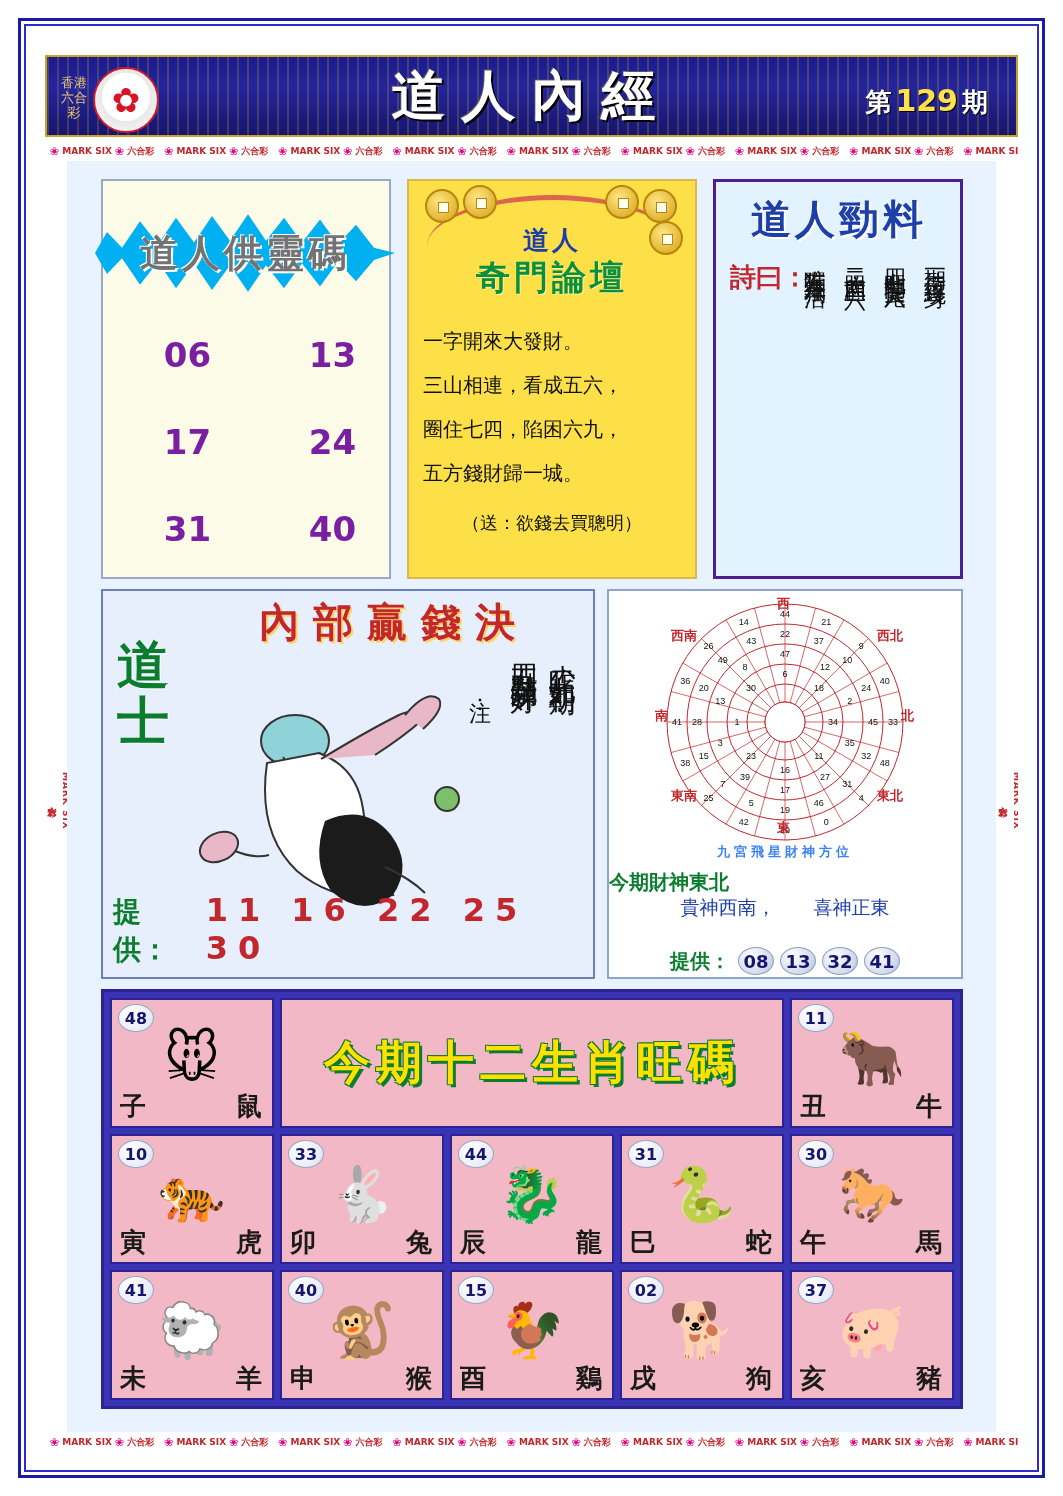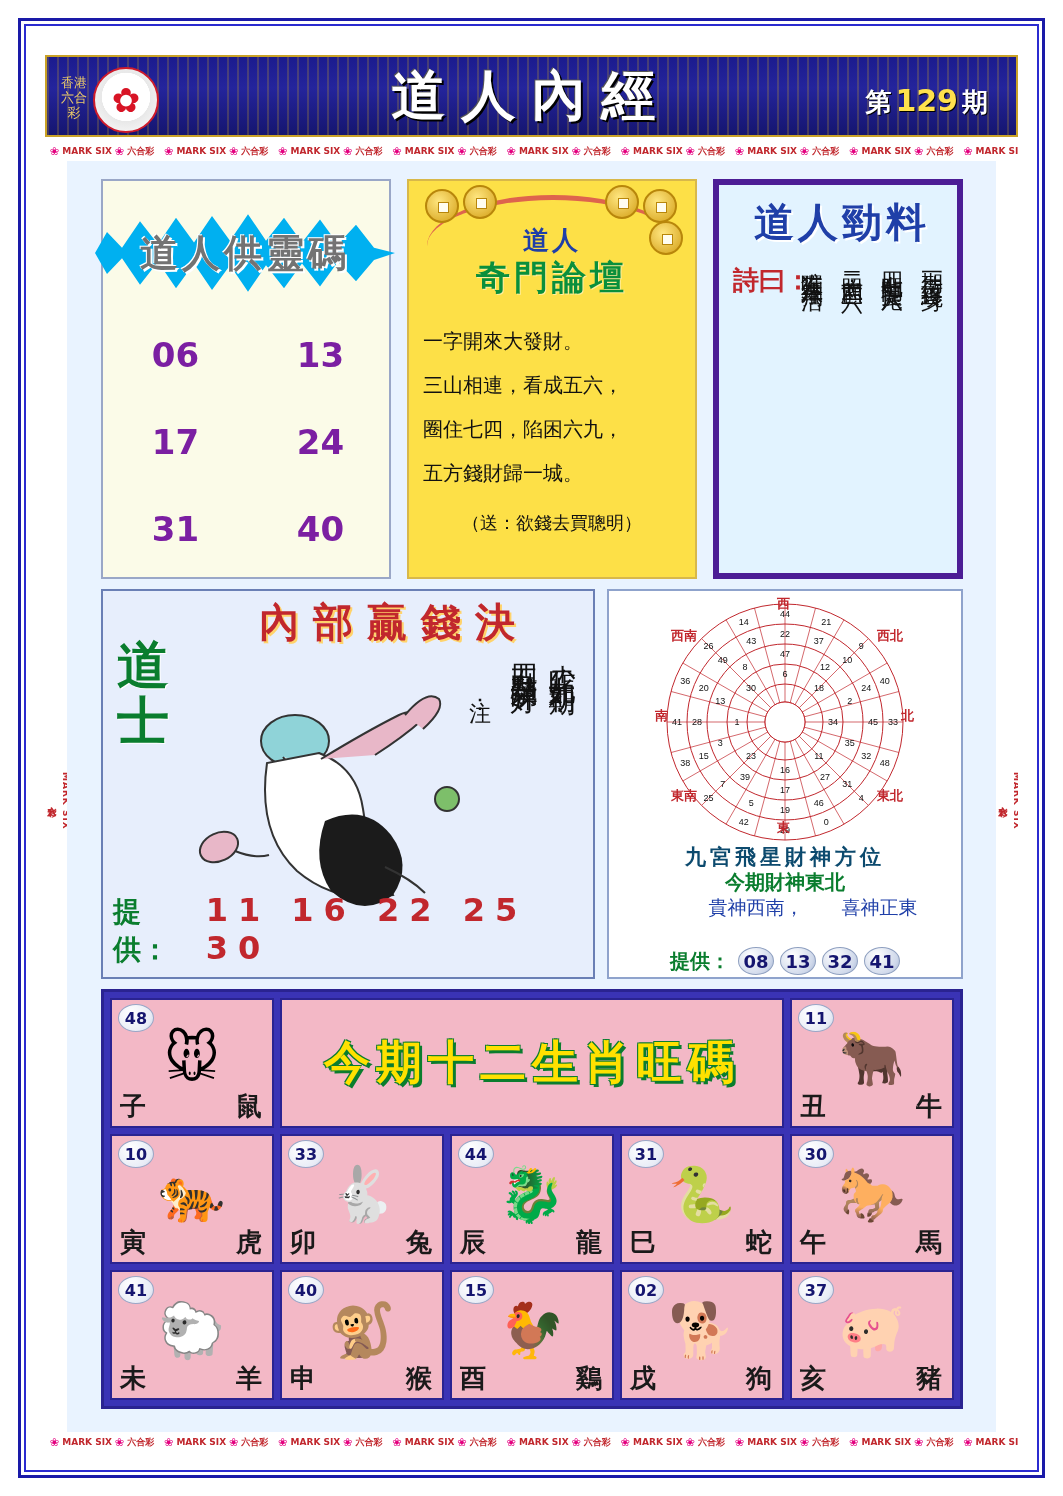--- a/index.html
+++ b/index.html
@@ -118,21 +118,21 @@
   .lucky-title{
     position:absolute;left:0;top:0;width:300px;height:88px;
     display:flex;align-items:center;justify-content:center;
     font-size:38px;font-weight:bold;color:#737373;
     letter-spacing:4px;
     text-shadow:2px 2px 0 #fff,-1px -1px 0 #fff;
   }
   .lucky-grid{
     position:absolute;left:0;top:130px;width:290px;height:262px;
     display:grid;grid-template-columns:1fr 1fr;grid-template-rows:1fr 1fr 1fr;
-    align-items:center;justify-items:center;
+    align-items:center;justify-items:center;padding-left:12px;
   }
   .lucky-num{
     font-size:34px;font-weight:bold;color:#7b1fa2;
   }
   
   .box-qimen{
     left:340px;top:18px;width:290px;height:400px;
     background:#fde047;border:2px solid #d8b84a;
   }
   .qimen-top{
@@ -166,21 +166,21 @@
     position:absolute;left:14px;top:138px;width:258px;
     font-size:20px;line-height:44px;color:#111;
   }
   .qimen-send{
     position:absolute;left:14px;top:330px;width:258px;
     font-size:18px;color:#111;text-align:center;
   }
   
   .box-poem{
     left:646px;top:18px;width:250px;height:400px;
-    background:#e2f3ff;border:6px solid #4c1d95;padding-left:15px;
+    background:#e2f3ff;border:3px solid #4c1d95;padding-left:15px;
   }
   .poem-title{
     position:absolute;left:0;top:10px;width:246px;text-align:center;
     font-size:40px;font-weight:bold;color:#1f3fa8;letter-spacing:4px;
     text-shadow:2px 2px 0 #fff;
   }
   .poem-label{
     position:absolute;left:14px;top:78px;
     font-size:26px;color:#c1272d;font-weight:bold;
   }
@@ -227,29 +227,29 @@
   .provide-line .nums{color:#c1272d;font-size:32px;letter-spacing:10px;}
 
   .box-compass{
     left:540px;top:428px;width:356px;height:390px;
     background:#ffffff;border:2px solid #8fa3cc;
   }
   .compass-wrap{position:absolute;left:50%;top:6px;transform:translateX(-50%);}
   .cmp-label{position:absolute;font-size:13px;color:#c1272d;font-weight:bold;}
   .cmp-cap1{
     position:absolute;left:0;top:252px;width:352px;text-align:center;
-    font-size:21px;font-weight:bold;color:#0c4a6e;letter-spacing:4px;
+    font-size:13px;font-weight:bold;color:#3b82f6;letter-spacing:4px;
   }
   .cmp-cap2{
-    position:absolute;left:0;top:278px;width:352px;text-align:center;
+    position:absolute;left:0;top:278px;width:352px;text-align:left;
     font-size:20px;font-weight:bold;color:#0a7d2e;
   }
   .cmp-cap3{
     position:absolute;left:0;top:304px;width:352px;text-align:center;
-    font-size:19px;color:#1f3fa8;margin-left:28px;
+    font-size:19px;color:#1f3fa8;
   }
   .cmp-cap4{
     position:absolute;left:0;top:330px;width:352px;text-align:center;
     font-size:19px;color:#111;
   }
   .cmp-prov{
     position:absolute;left:0;top:356px;width:352px;
     display:flex;align-items:center;justify-content:center;gap:8px;
     font-size:20px;font-weight:bold;color:#0a7d2e;
   }

